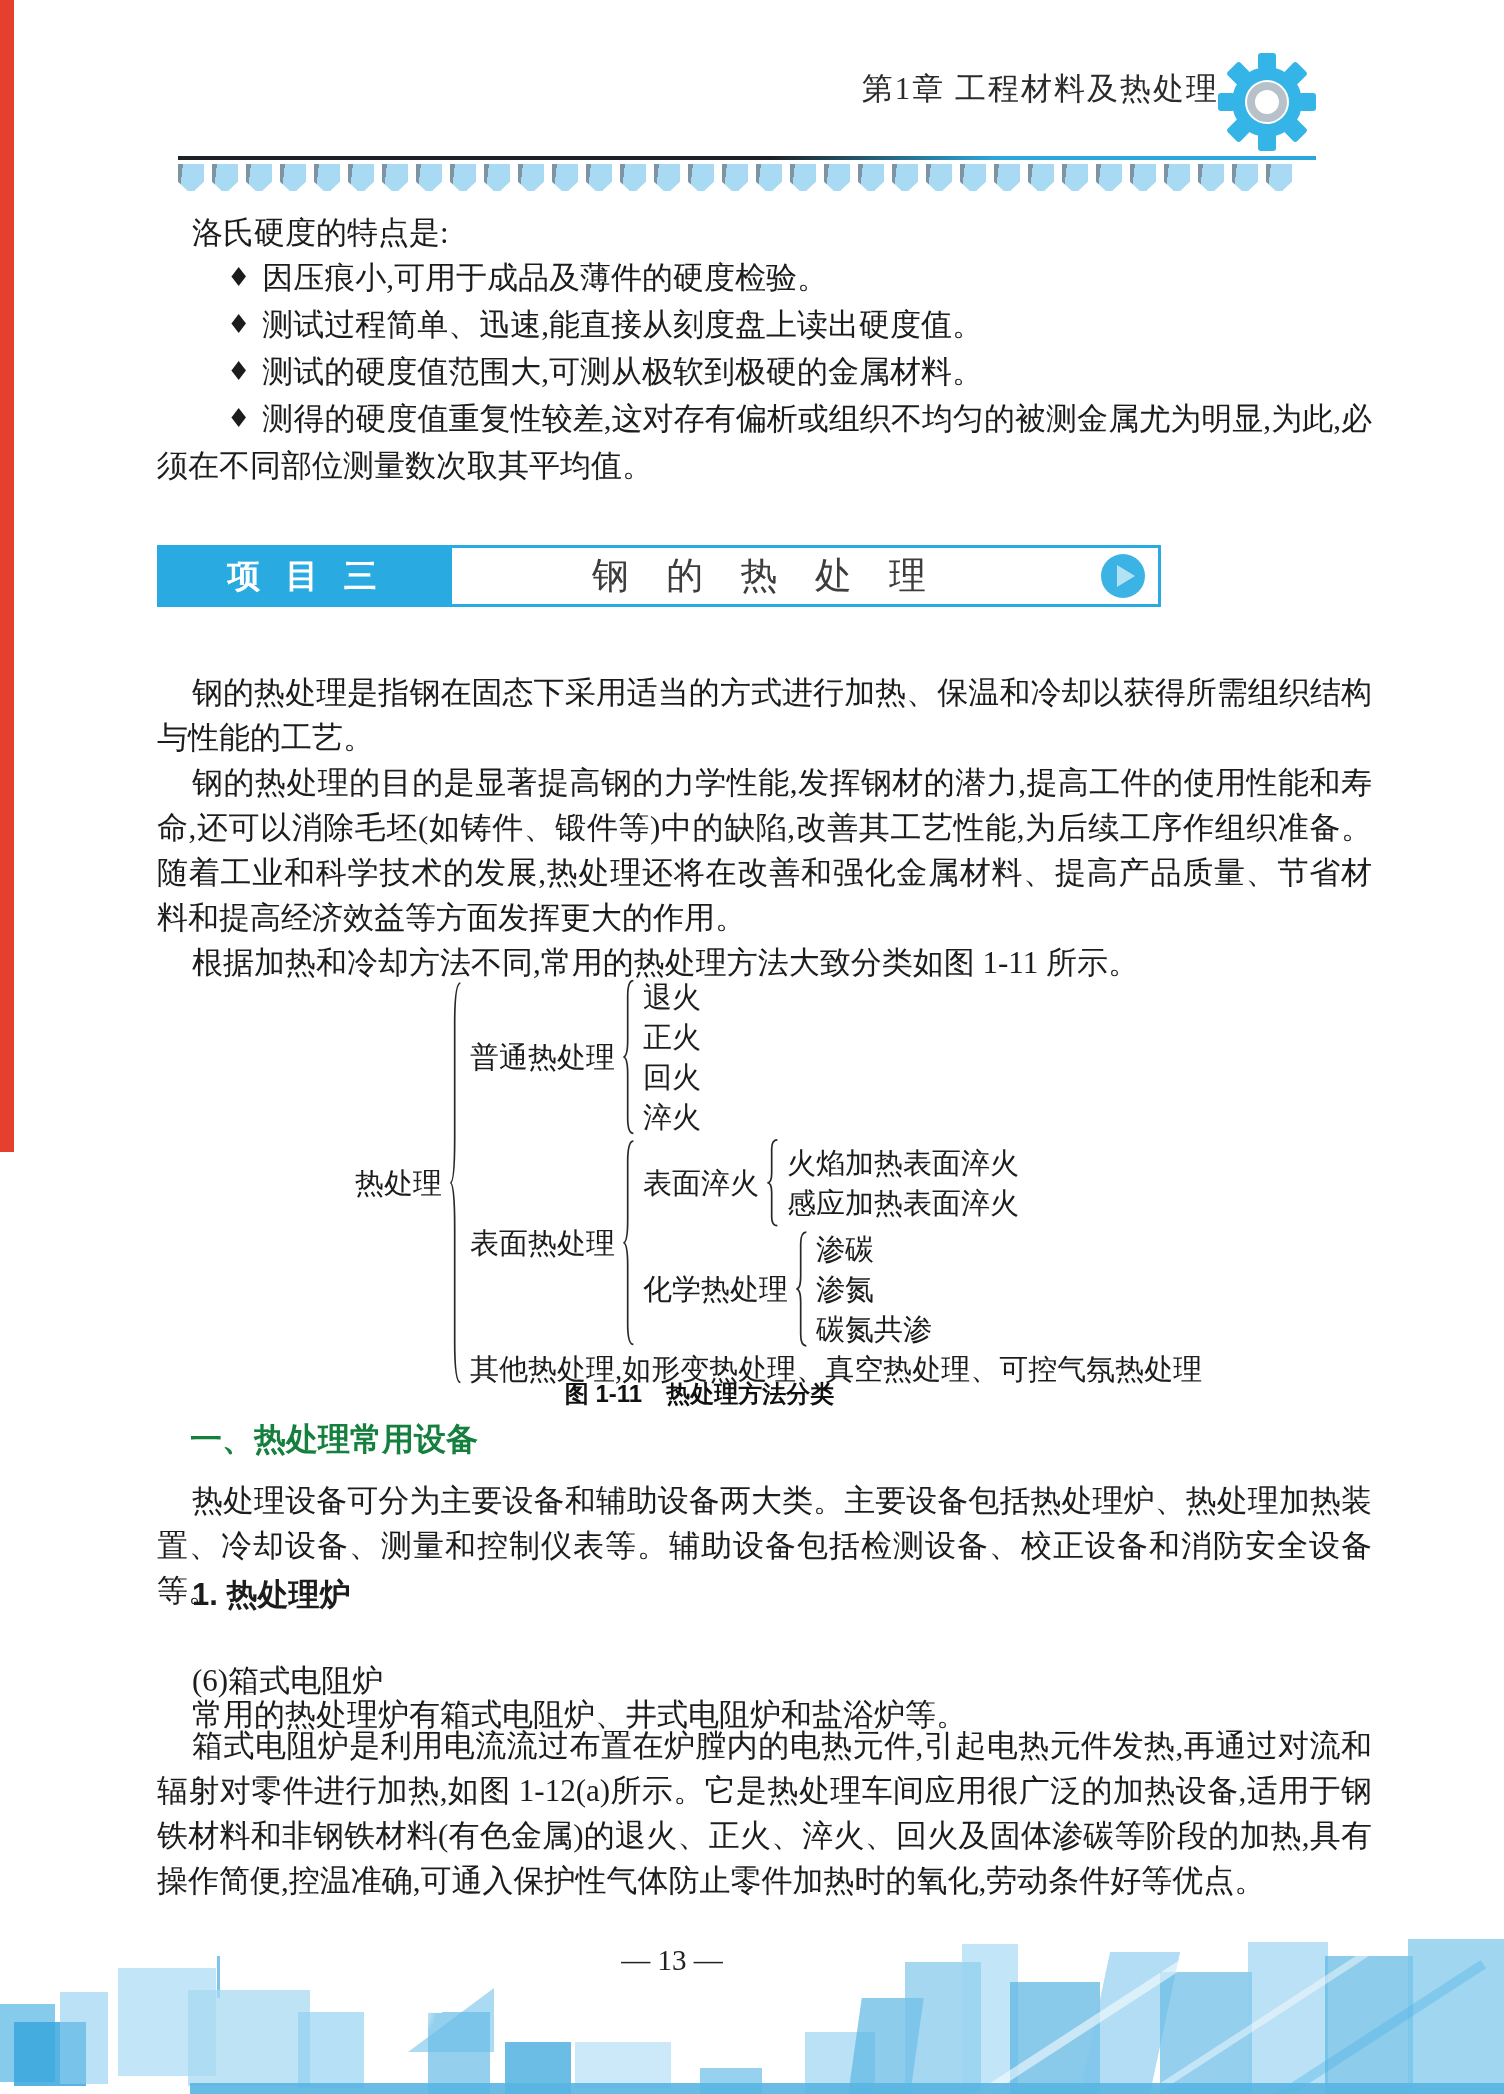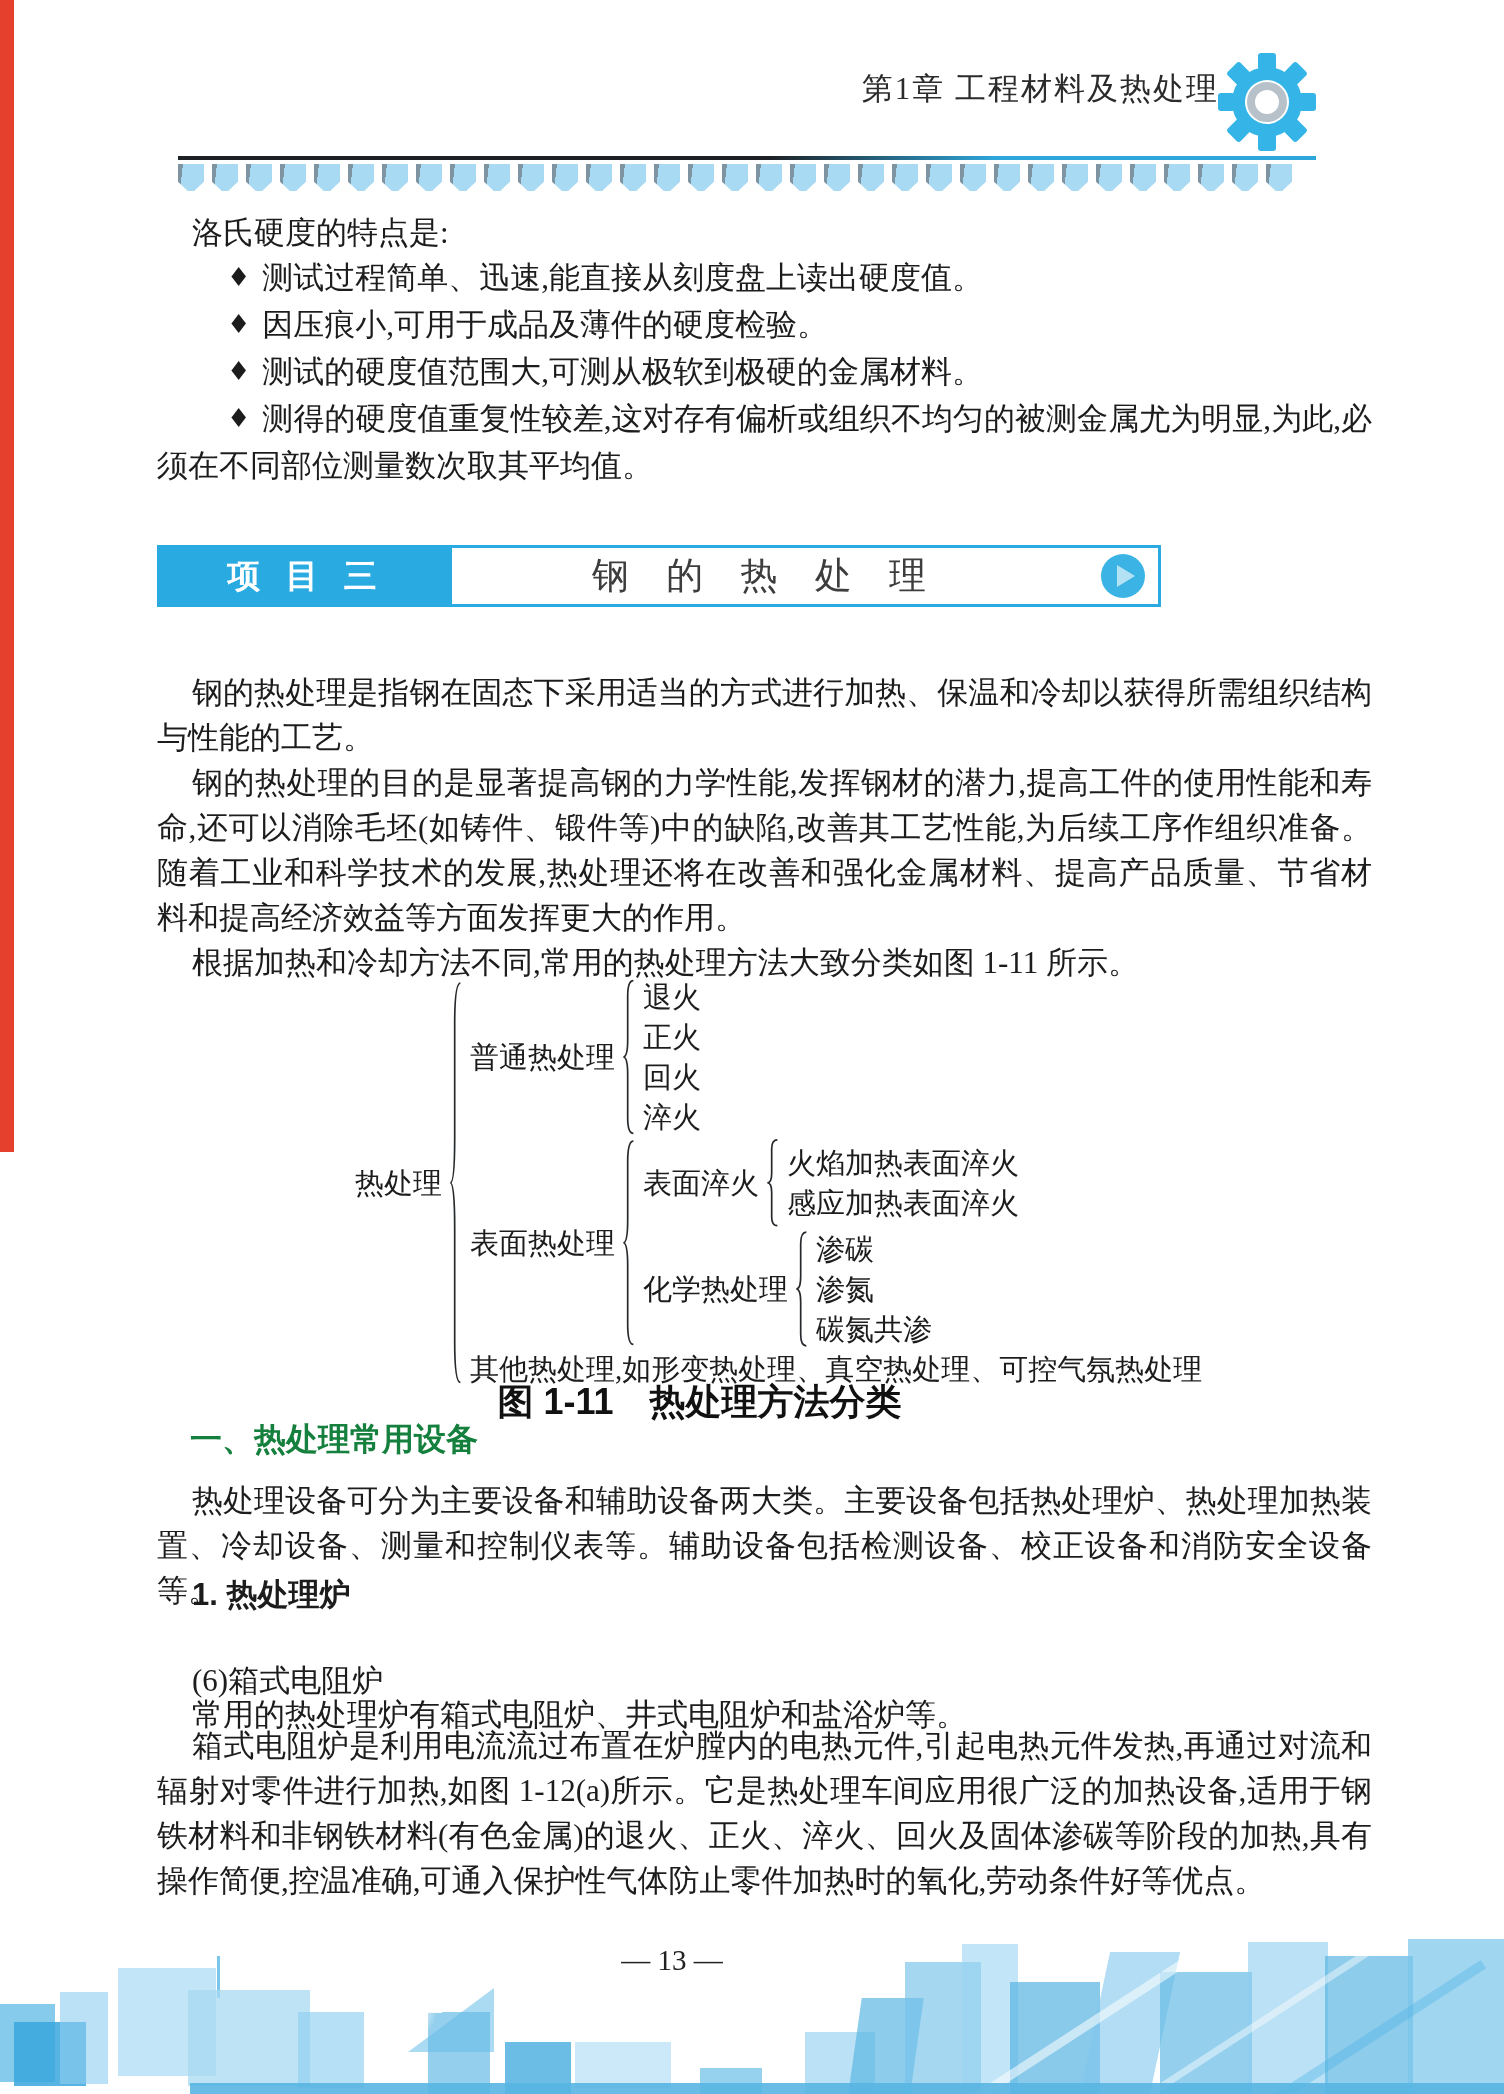--- a/index.html
+++ b/index.html
@@ -48,21 +48,21 @@
 
   
   .figure{position:absolute;left:157px;top:977px;width:1215px;}
   .tree{display:flex;align-items:center;font-size:29px;line-height:40px;margin-left:198px;}
   .tnode{white-space:nowrap;}
   .tcol{display:flex;flex-direction:column;justify-content:center;}
   .trow{display:flex;align-items:center;}
   svg.brace{width:14px;align-self:stretch;margin:2px 7px;flex:0 0 14px;}
   svg.brace path{stroke:#26292c;stroke-width:1.7;fill:none;}
   .fig-caption{position:absolute;left:157px;top:1378px;width:1215px;box-sizing:border-box;
-      padding-right:130px;text-align:center;font-size:36px;font-weight:bold;
+      padding-right:130px;text-align:center;font-size:24px;font-weight:bold;
       font-family:"Liberation Sans","DejaVu Sans",sans-serif;color:#111;}
 
   
   .h-section{position:absolute;left:190px;top:1417px;font-size:32px;line-height:45px;
       font-weight:bold;font-family:"Liberation Sans","DejaVu Sans",sans-serif;color:#15803d;}
   .h-bold{font-weight:bold;font-family:"Liberation Sans","DejaVu Sans",sans-serif;}
 
   
   .pageno{position:absolute;left:0;top:1938px;width:1344px;text-align:center;
       font-size:29px;line-height:45px;color:#222;}
@@ -132,22 +132,22 @@
       <i></i>
       <i></i>
       <i></i>
       <i></i>
       <i></i>
       <i></i>
     </div>
 
   <div class="tb" style="top:210px;">
     <p>洛氏硬度的特点是:</p>
+    <p><span class="diamond">♦</span><span>因压痕小,可用于成品及薄件的硬度检验。</span></p>
     <p><span class="diamond">♦</span><span>测试过程简单、迅速,能直接从刻度盘上读出硬度值。</span></p>
-    <p><span class="diamond">♦</span><span>因压痕小,可用于成品及薄件的硬度检验。</span></p>
     <p><span class="diamond">♦</span><span>测试的硬度值范围大,可测从极软到极硬的金属材料。</span></p>
     <p><span class="diamond">♦</span><span>测得的硬度值重复性较差,这对存有偏析或组织不均匀的被测金属尤为明显,为此,必须在不同部位测量数次取其平均值。</span></p>
   </div>
 
   <div class="banner">
     <div class="banner-label">项 目 三</div>
     <div class="banner-title">钢 的 热 处 理</div>
     <span class="play"></span>
   </div>
 

